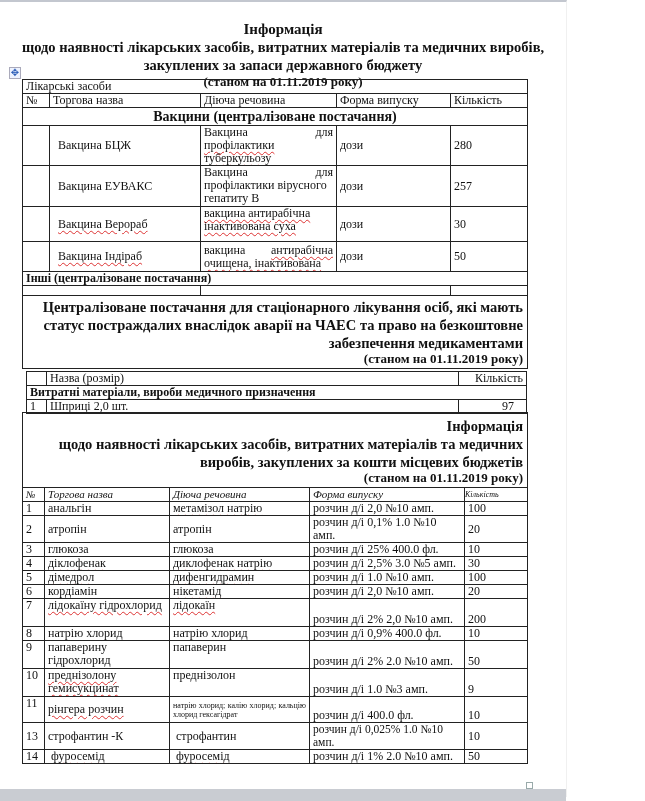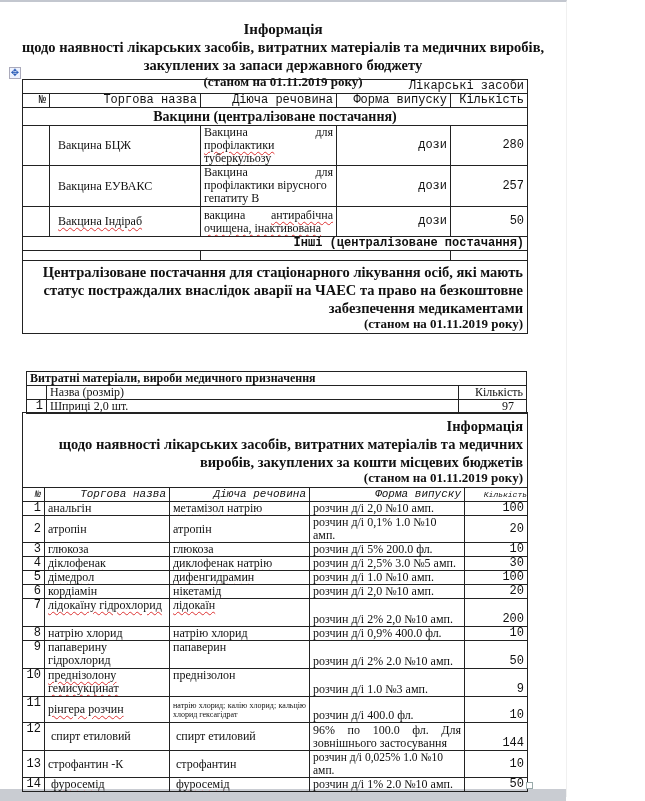--- a/index.html
+++ b/index.html
@@ -10,21 +10,21 @@
   .bottom-strip { position:absolute; left:0; top:789px; width:566px; height:12px; background:#c9ccd2; }
   .resize-handle { position:absolute; left:526px; top:782px; width:5px; height:5px; border:1px solid #9aa; background:#fff; }
   .move-handle { position:absolute; left:9px; top:67px; width:10px; height:10px; border:1px solid #aab; background:#eef3ff;
                  color:#2b5db8; font-size:10px; line-height:10px; text-align:center; font-family:"DejaVu Sans", sans-serif; }
   .title-block { position:absolute; left:0; width:566px; text-align:center; font-weight:bold; }
   .t1 { font-size:15px; line-height:18px; }
   .t2 { font-size:14.5px; line-height:18px; }
   .t3 { font-size:13px; line-height:15px; }
   table { border-collapse:collapse; position:absolute; left:22px; width:505px; table-layout:fixed; }
   td { border:1px solid #222; padding:0 3px; font-size:12px; line-height:13px; vertical-align:middle; overflow:hidden; }
-  .center { text-align:right;font-family:Liberation Mono, monospace; }
+  .center { text-align:left; }
   .right { text-align:right; }
   .bold { font-weight:bold; }
   .sect { text-align:center; font-weight:bold; font-size:14px; line-height:16px; }
   .sq { text-decoration:underline wavy #d33; text-decoration-thickness:1px; text-underline-offset:2px; }
   .ital { font-style:italic; }
   .small { font-size:8px; line-height:9px; }
   .bigsect { text-align:right; font-weight:bold; font-size:14.5px; line-height:18px; padding:2px 4px; }
   .date { font-size:13px; line-height:14px; }
 </style>
 </head>
@@ -86,20 +86,30 @@
       <div style="display:flex;justify-content:space-between">
             <span>Вакцина</span>
             <span>для</span>
           </div>
       <div>профілактики вірусного гепатиту В</div>
     </td>
     <td class="center">дози</td>
     <td class="center">257</td>
   </tr>
 
+  <tr style="height:35px">
+    <td></td>
+    <td style="padding-left:8px"><span class="sq">Вакцина Верораб</span></td>
+    <td style="vertical-align:top">
+      <div class="sq">вакцина антирабічна</div>
+      <div class="sq">інактивована суха</div>
+    </td>
+    <td class="center">дози</td>
+    <td class="center">30</td>
+  </tr>
 
   <tr style="height:30px">
     <td></td>
     <td style="padding-left:8px"><span class="sq">Вакцина Індіраб</span></td>
     <td>
       <div style="display:flex;justify-content:space-between">
             <span>вакцина</span>
             <span class="sq">антирабічна</span>
           </div>
       <div class="sq">очищена, інактивована</div>
@@ -128,26 +138,26 @@
   </table>
 
 <table style="top:371px; left:26px; width:500px;">
   <colgroup>
       <col style="width:20px">
       <col style="width:412px">
       <col style="width:68px">
     </colgroup>
   <tbody>
       <tr style="height:13px">
-    <td colspan="3" class="bold">Витратні матеріали, вироби медичного призначення</td>
-  </tr>
-  <tr style="height:13px">
     <td></td>
     <td>Назва (розмір)</td>
     <td class="right">Кількість</td>
+  </tr>
+  <tr style="height:13px">
+    <td colspan="3" class="bold">Витратні матеріали, вироби медичного призначення</td>
   </tr>
   <tr style="height:13px">
     <td class="center">1</td>
     <td>Шприці 2,0 шт.</td>
     <td class="right" style="padding-right:12px">97</td>
   </tr>
 </tbody>
   </table>
 
 <table style="top:412px;">
@@ -186,21 +196,21 @@
         <td class="center">2</td>
         <td>атропін</td>
         <td>атропін</td>
         <td>розчин д/і 0,1% 1.0 №10 амп.</td>
         <td class="center">20</td>
       </tr>
   <tr style="height:13px">
         <td class="center">3</td>
         <td>глюкоза</td>
         <td>глюкоза</td>
-        <td>розчин д/і 5% 200.0 фл.</td>
+        <td>розчин д/і 25% 400.0 фл.</td>
         <td class="center">10</td>
       </tr>
   <tr style="height:13px">
         <td class="center">4</td>
         <td><span class="sq">діклофенак</span></td>
         <td><span class="sq">диклофенак натрію</span></td>
         <td>розчин д/і 2,5% 3.0 №5 амп.</td>
         <td class="center">30</td>
       </tr>
   <tr style="height:13px">
@@ -246,27 +256,20 @@
         <td style="vertical-align:bottom">розчин д/і 1.0 №3 амп.</td>
         <td class="center" style="vertical-align:bottom">9</td>
       </tr>
   <tr style="height:26px">
         <td class="center" style="vertical-align:top">11</td>
         <td><span class="sq">рінгера розчин</span></td>
         <td class="small" style="text-align:justify">натрію хлорид; калію хлорид; кальцію хлорид гексагідрат</td>
         <td style="vertical-align:bottom">розчин д/і 400.0  фл.</td>
         <td class="center" style="vertical-align:bottom">10</td>
       </tr>
-  <tr style="height:28px">
-        <td class="center" style="vertical-align:top">12</td>
-        <td style="padding-left:6px">спирт етиловий</td>
-        <td style="padding-left:6px">спирт етиловий</td>
-        <td style="text-align:justify">96% по 100.0 фл. Для зовнішнього застосування</td>
-        <td class="center" style="vertical-align:bottom">144</td>
-      </tr>
   <tr style="height:13px">
         <td class="center">13</td>
         <td>строфантин -К</td>
         <td style="padding-left:6px">строфантин</td>
         <td style="font-size:11.5px">розчин д/і 0,025% 1.0 №10 амп.</td>
         <td class="center">10</td>
       </tr>
   <tr style="height:13px">
         <td class="center">14</td>
         <td style="padding-left:6px"><span class="sq">фуросемід</span></td>

